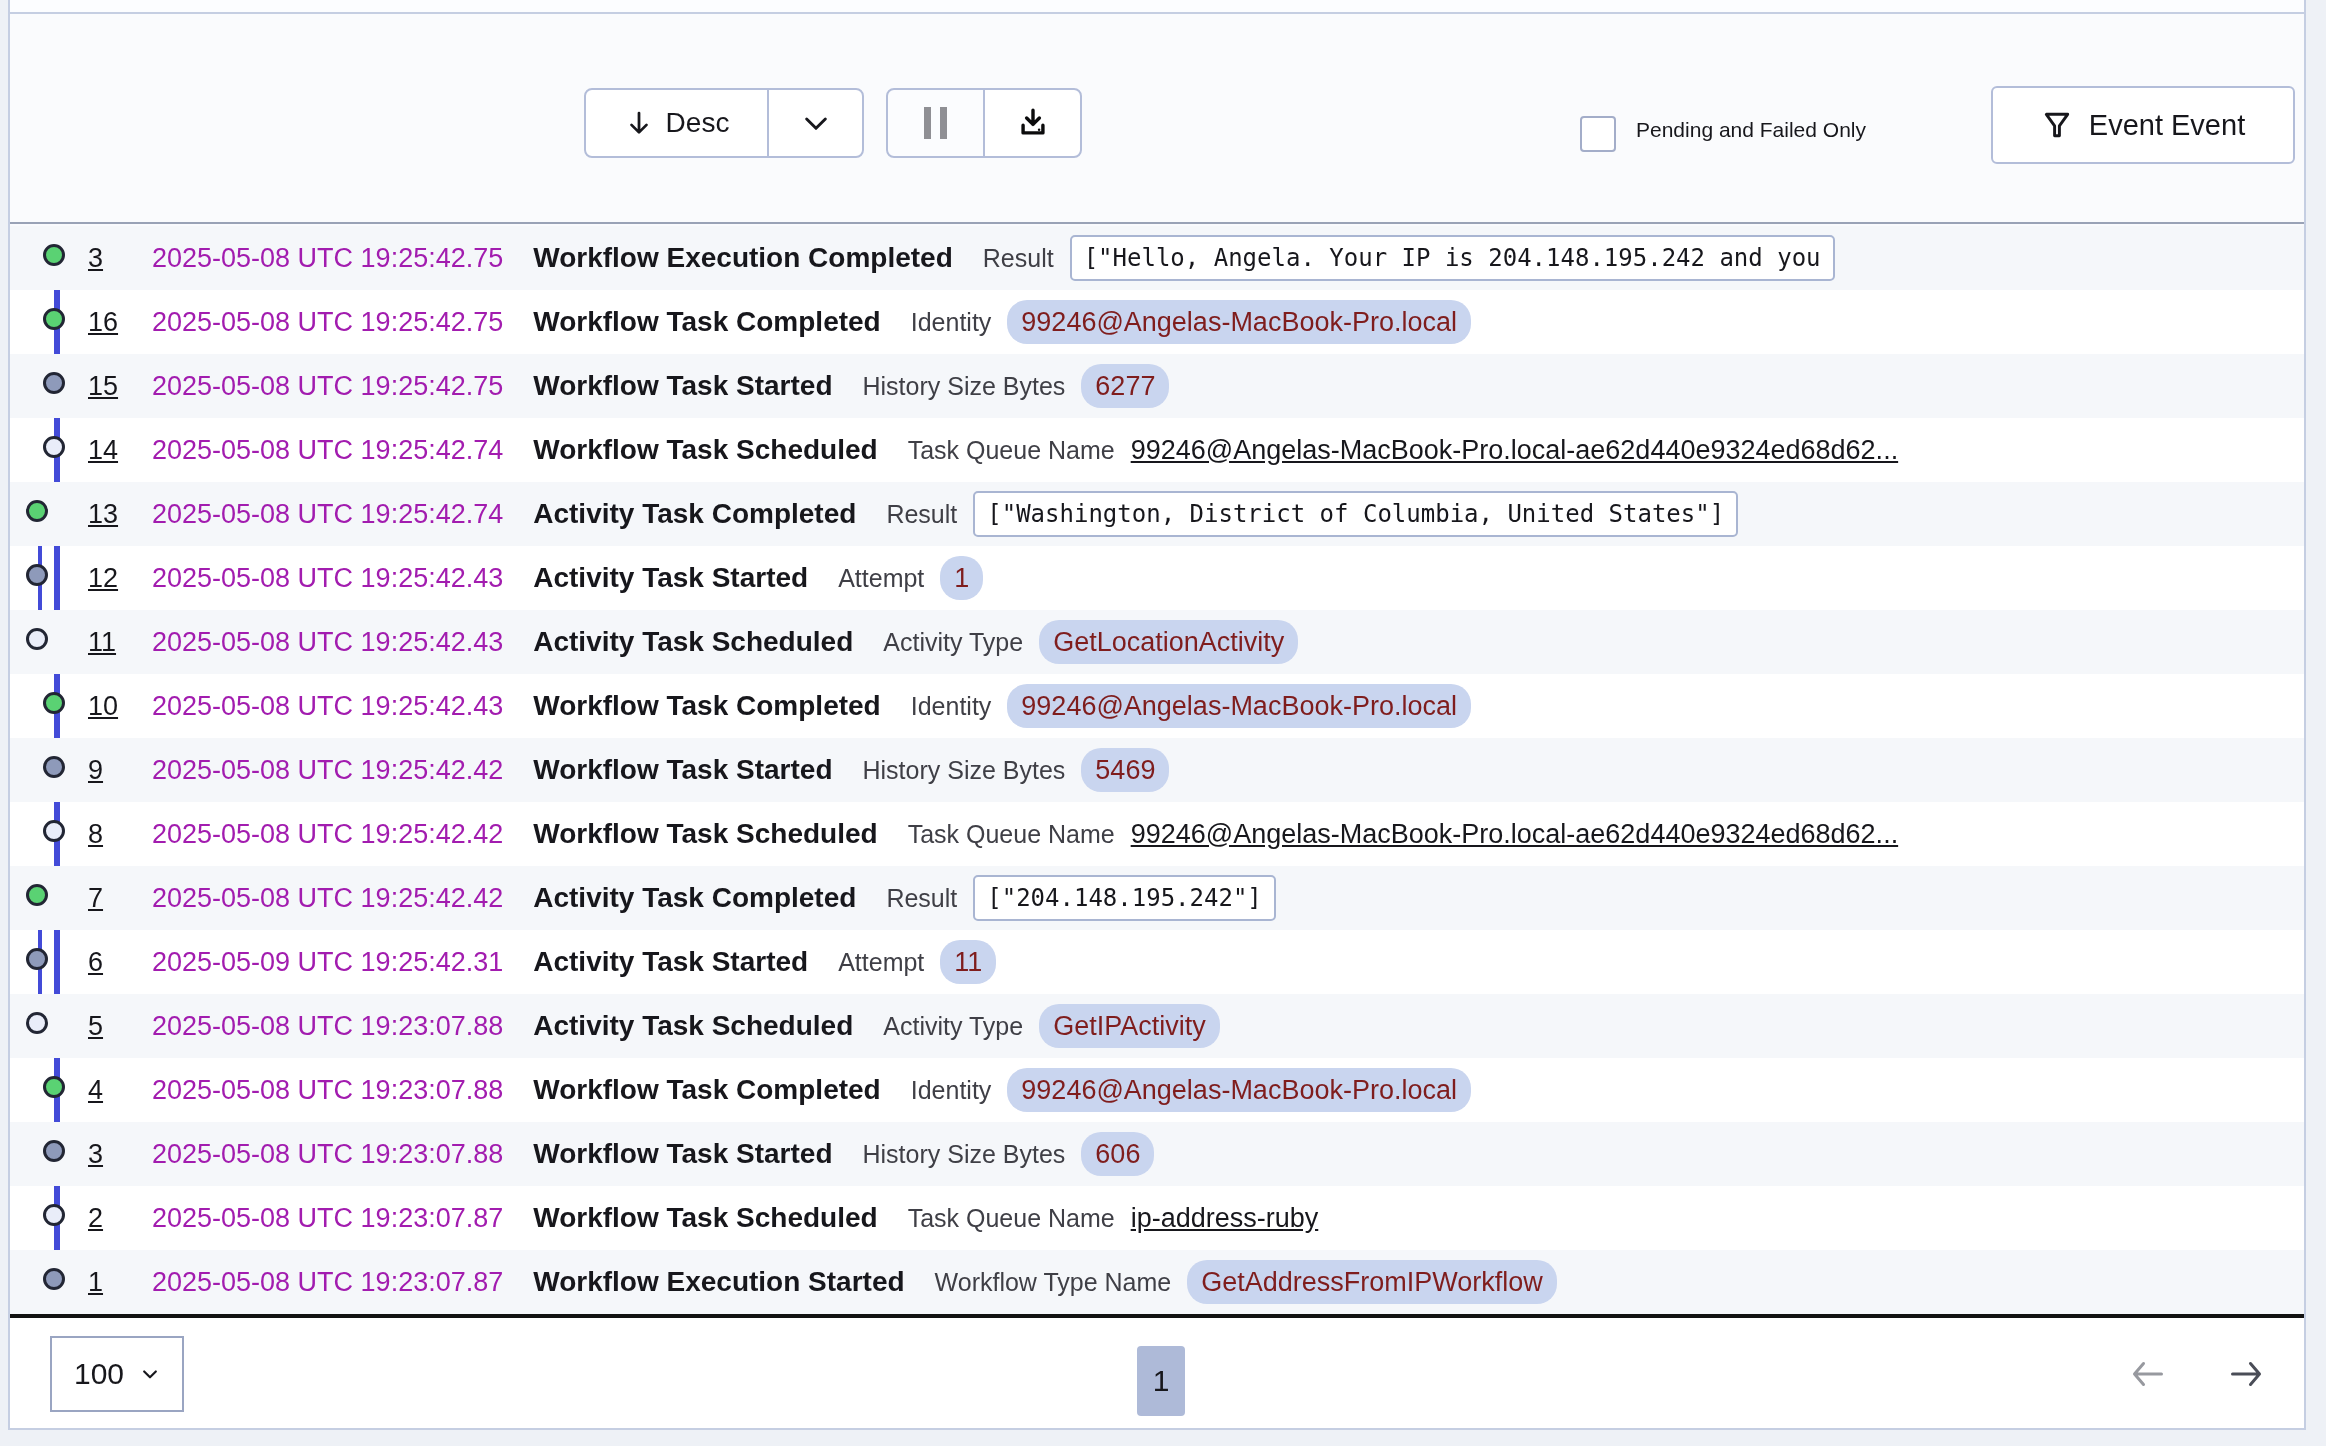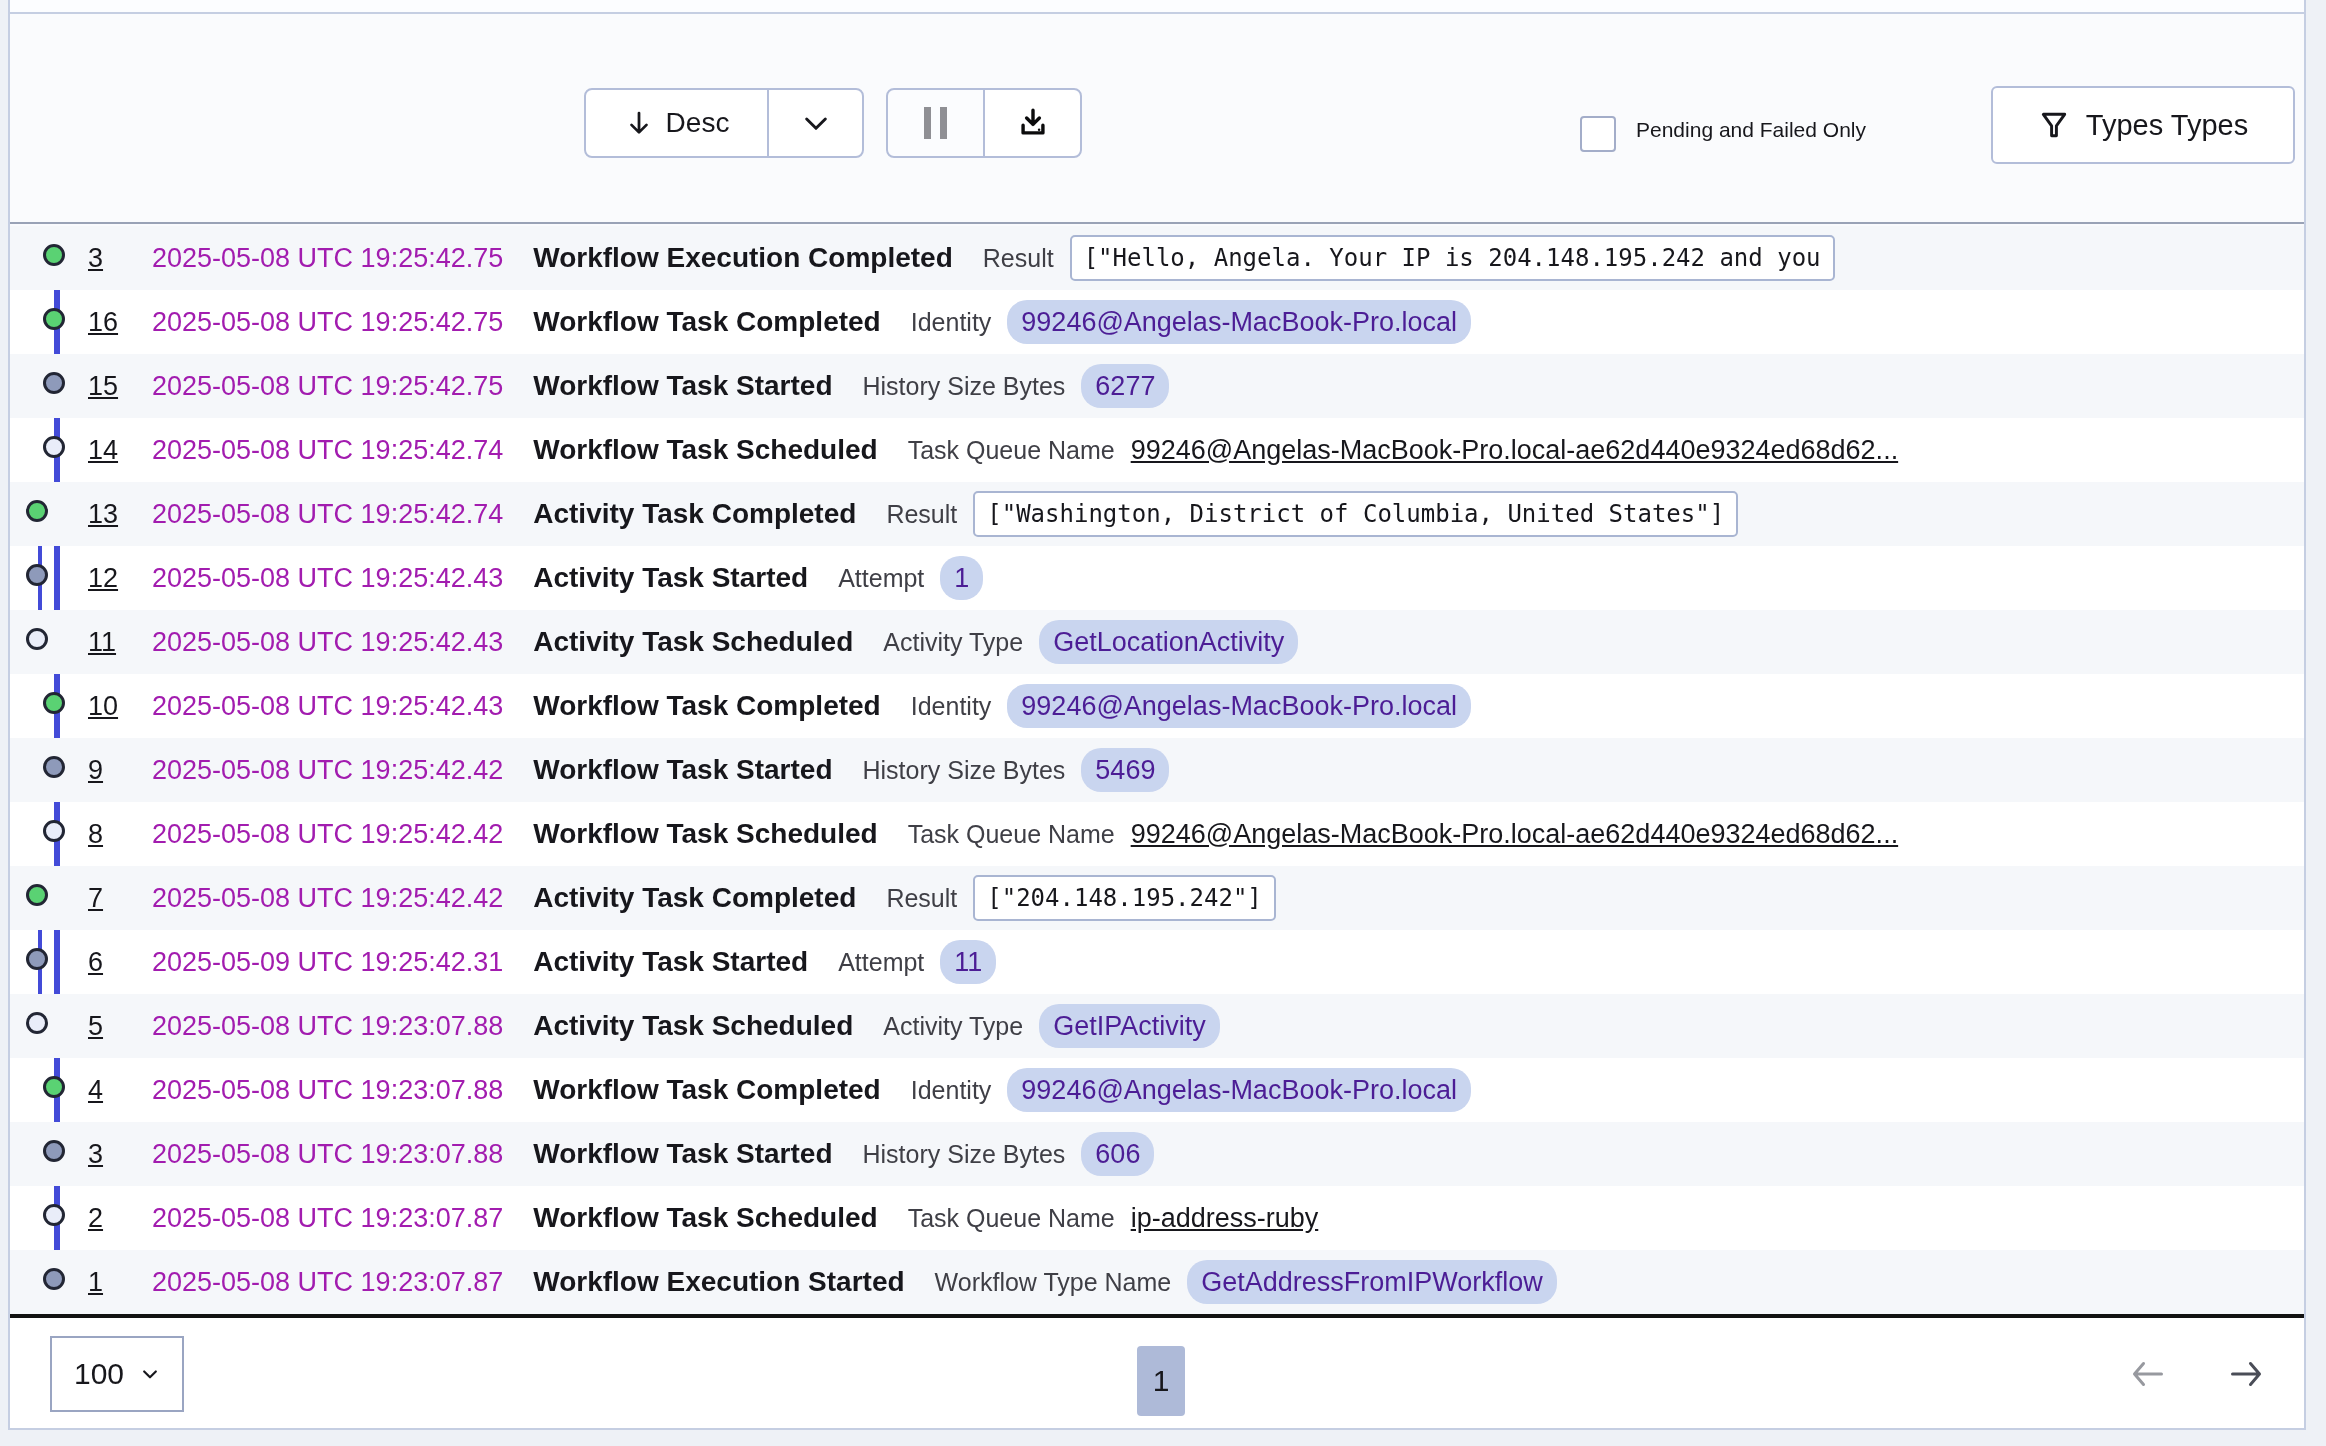--- a/index.html
+++ b/index.html
@@ -81,21 +81,21 @@
   .dot.completed { background:#5ad273; }
   .dot.started   { background:#8e9aba; }
   .dot.scheduled { background:#e9edf9; }
   .num  { font-size:27px; font-weight:500; color:#17171c; text-decoration:underline; min-width:34px; }
   .time { font-size:27px; color:#a21caf; white-space:nowrap; }
   .ename{ font-size:28px; font-weight:700; color:#17171c; white-space:nowrap; }
   .dlabel{ font-size:25px; color:#3f3f46; white-space:nowrap; }
   .dvalue{ margin-left:-14px; white-space:nowrap; }
   .dvalue.badge {
     background:#c9d5ef; border-radius:20px; padding:4px 14px; height:44px;
-    display:flex; align-items:center; font-size:27px; font-weight:500; color:#4c1d95;
+    display:flex; align-items:center; font-size:27px; font-weight:500; color:#7f1d1d;
   }
   .dvalue.code {
     background:#fff; border:2px solid #a9b5d2; border-radius:5px; padding:0 12px; height:46px;
     display:flex; align-items:center;
     font-family:"DejaVu Sans Mono","Liberation Mono",monospace; font-size:24px; color:#17171c;
   }
   .dvalue.link { font-size:27px; font-weight:500; color:#17171c; text-decoration:underline; cursor:pointer; }
   
   .black-divider { position:absolute; left:0; top:1314px; width:100%; height:4px; background:#121212; }
   .pagination { position:absolute; left:0; top:1318px; width:100%; height:110px; background:#fff; }
@@ -161,21 +161,21 @@
 
     <div class="checkbox"></div>
     <div class="checkbox-label">Pending and Failed Only</div>
 
     <div class="event-types-btn">
       <span>
         <svg width="32" height="32" viewBox="0 0 24 24" fill="none" stroke="#17171c" stroke-width="2.2" stroke-linecap="round" stroke-linejoin="round">
             <path d="M4 4h16l-6.2 8.6V20h-3.6v-7.4L4 4z"></path>
           </svg>
       </span>
-      <span>Types Types</span>
+      <span>Event Event</span>
     </div>
   </div>
 
   <div class="table">
     <div class="main-line"></div>
     <div class="branch-line" style="top: 288px; height: 128px;"></div>
       <div class="branch-line" style="top: 672px; height: 128px;"></div>
       <div id="rows-container">
         <div class="row alt">
           <span class="dot main completed"></span>

